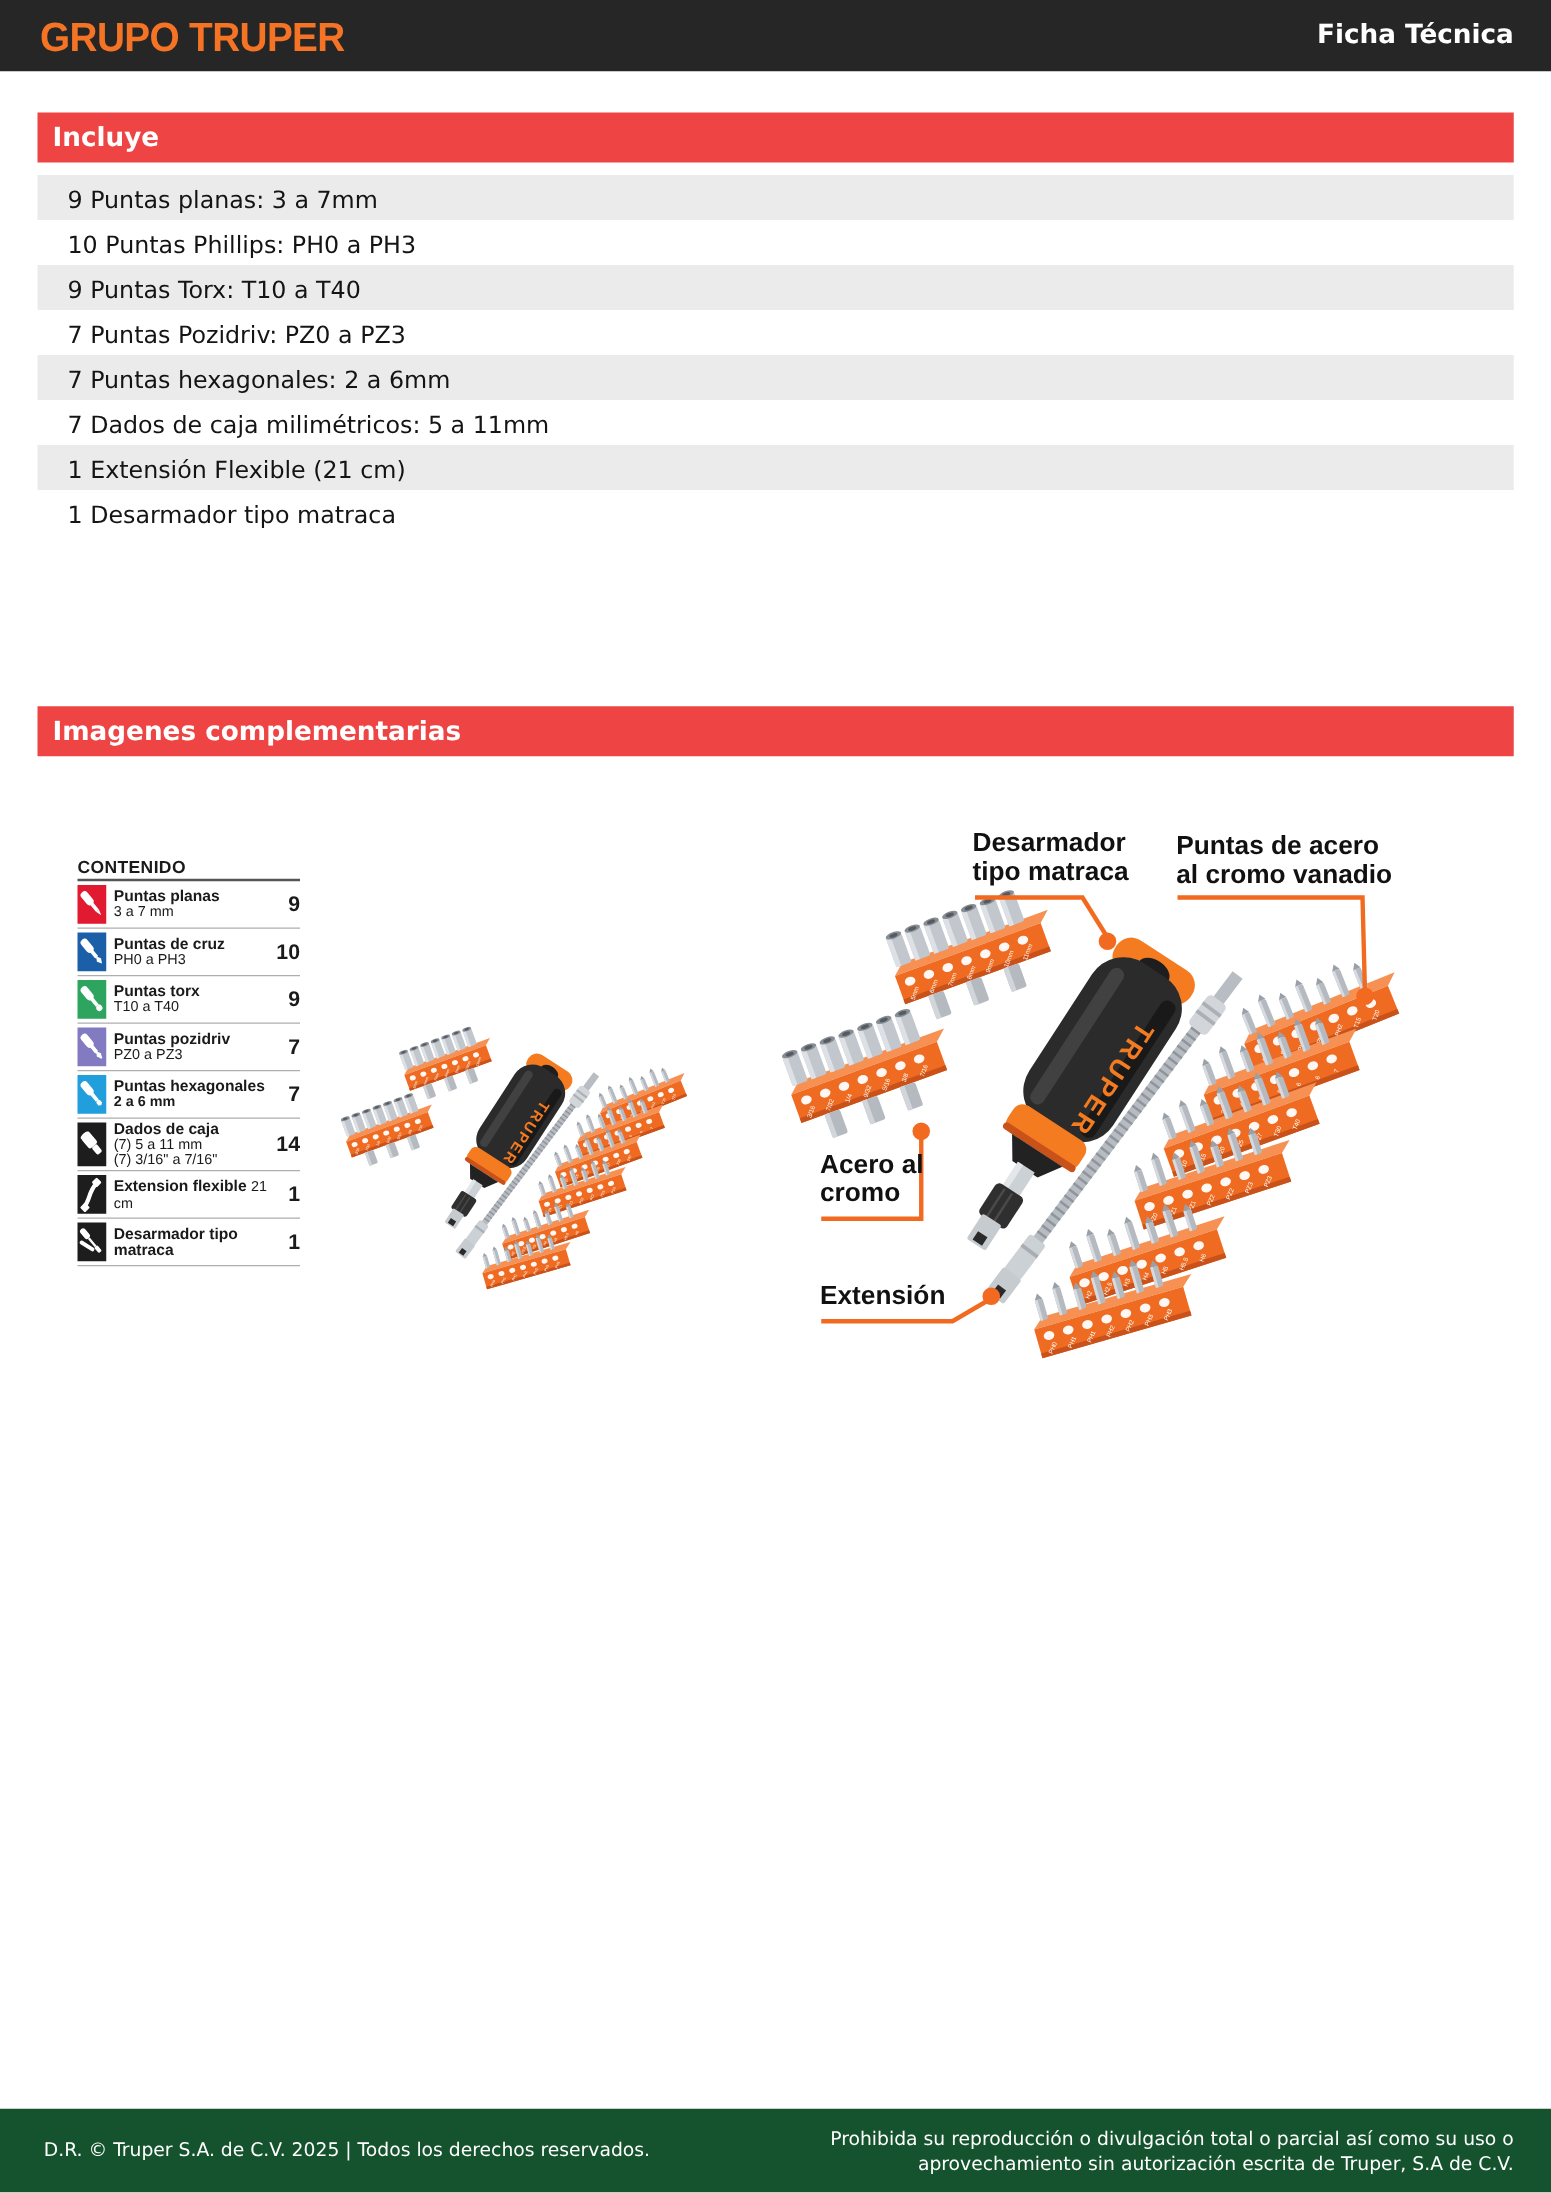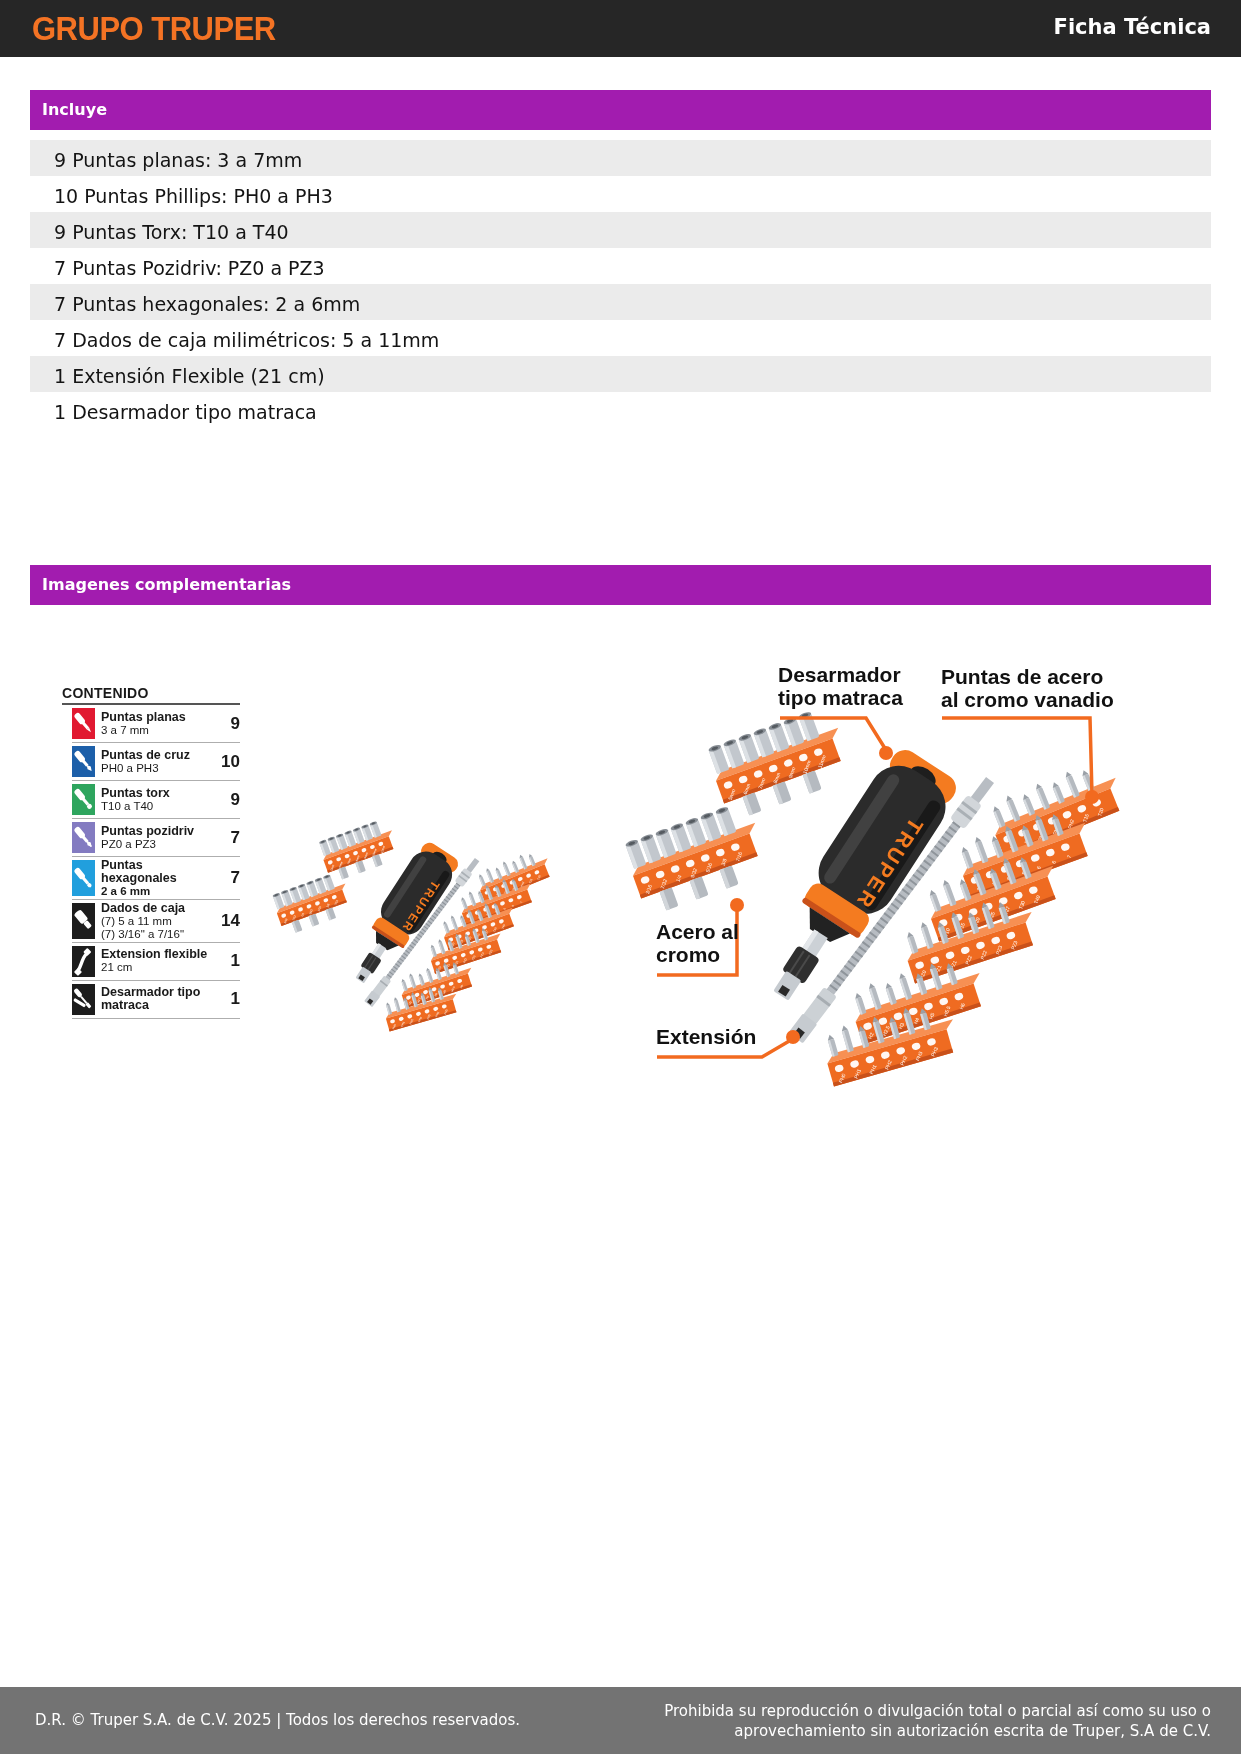--- a/index.html
+++ b/index.html
@@ -6,54 +6,54 @@
   body{width:1241px;height:1754px;position:relative;background:#ffffff;
        font-family:"DejaVu Sans",sans-serif;overflow:hidden;}
   
   .hdr{position:absolute;left:0;top:0;width:1241px;height:57px;background:#262626;text-decoration:underline;}
   .logo{position:absolute;left:32px;top:11px;font-family:"Liberation Sans",sans-serif;
         font-weight:800;font-size:31px;letter-spacing:-.5px;color:#f47324;
         transform:scaleY(1.05);transform-origin:left top;white-space:nowrap;}
   .doctitle{position:absolute;right:30px;top:15px;color:#ffffff;font-weight:bold;
         font-size:21px;font-family:"DejaVu Sans",sans-serif;}
   
-  .bar{position:absolute;left:30px;width:1181px;height:40px;background:#a21caf;
-       color:#fff;font-weight:bold;font-size:16px;line-height:40px;padding-left:12px;
+  .bar{position:absolute;left:30px;width:1181px;height:40px;background:#ef4444;
+       color:#fff;font-weight:bold;font-size:21px;line-height:40px;padding-left:12px;
        box-sizing:border-box;font-family:"DejaVu Sans",sans-serif;}
   .bar1{top:90px;}
   .bar2{top:565px;}
   
   .ilist{position:absolute;left:30px;top:140px;width:1181px;}
   .irow{height:36px;line-height:40px;font-size:19px;color:#141414;padding-left:24px;}
   .irow:nth-child(odd){background:#ebebeb;}
   
   .ctable{position:absolute;left:62px;top:645px;width:178px;
           font-family:"Liberation Sans",sans-serif;color:#1a1a1a;}
   .ctitle{font-size:14px;font-weight:bold;letter-spacing:.3px;padding-bottom:2px;
           border-bottom:2px solid #555;margin-top:40px;}
   .crow{display:flex;align-items:stretch;border-bottom:1px solid #aeaeae;
-        padding:2px 0;position:relative;margin-left:10px;}
+        padding:2px 0;position:relative;}
   .cicon{width:23px;min-width:23px;display:flex;align-items:center;justify-content:center;
          background:#1d1d1d;margin:1px 0;}
   .ctxt{flex:1;padding-left:6px;line-height:1.05;align-self:center;}
   .ct{font-size:12.5px;font-weight:bold;}
   .cs{font-size:11.5px;}
   .cs.b{font-weight:bold;}
   .cs-inline{font-weight:normal;font-size:11.5px;}
   .cq{width:26px;text-align:right;font-size:17px;font-weight:bold;align-self:center;}
   
   .img-left{position:absolute;left:250px;top:750px;width:314px;height:292px;}
   .img-right{position:absolute;left:585px;top:585px;width:560px;height:520px;}
   .callout-layer{position:absolute;left:0;top:580px;width:1241px;height:560px;
                  pointer-events:none;}
   .callout{position:absolute;font-family:"Liberation Sans",sans-serif;font-weight:bold;
            font-size:21px;line-height:23px;color:#111;white-space:nowrap;}
   .callout span{display:block;}
   
-  .ftr{position:absolute;left:0;top:1687px;width:1241px;height:67px;background:#737373;
+  .ftr{position:absolute;left:0;top:1687px;width:1241px;height:67px;background:#14532d;
        color:#fff;font-size:15px;}
   .ftr-left{position:absolute;left:35px;top:24px;}
   .ftr-right{position:absolute;right:30px;top:14px;text-align:right;width:640px;line-height:20px;}
 </style>
 </head>
 <body>
 
 <div class="hdr">
   <div class="logo">GRUPO TRUPER</div>
   <div class="doctitle">Ficha Técnica</div>

